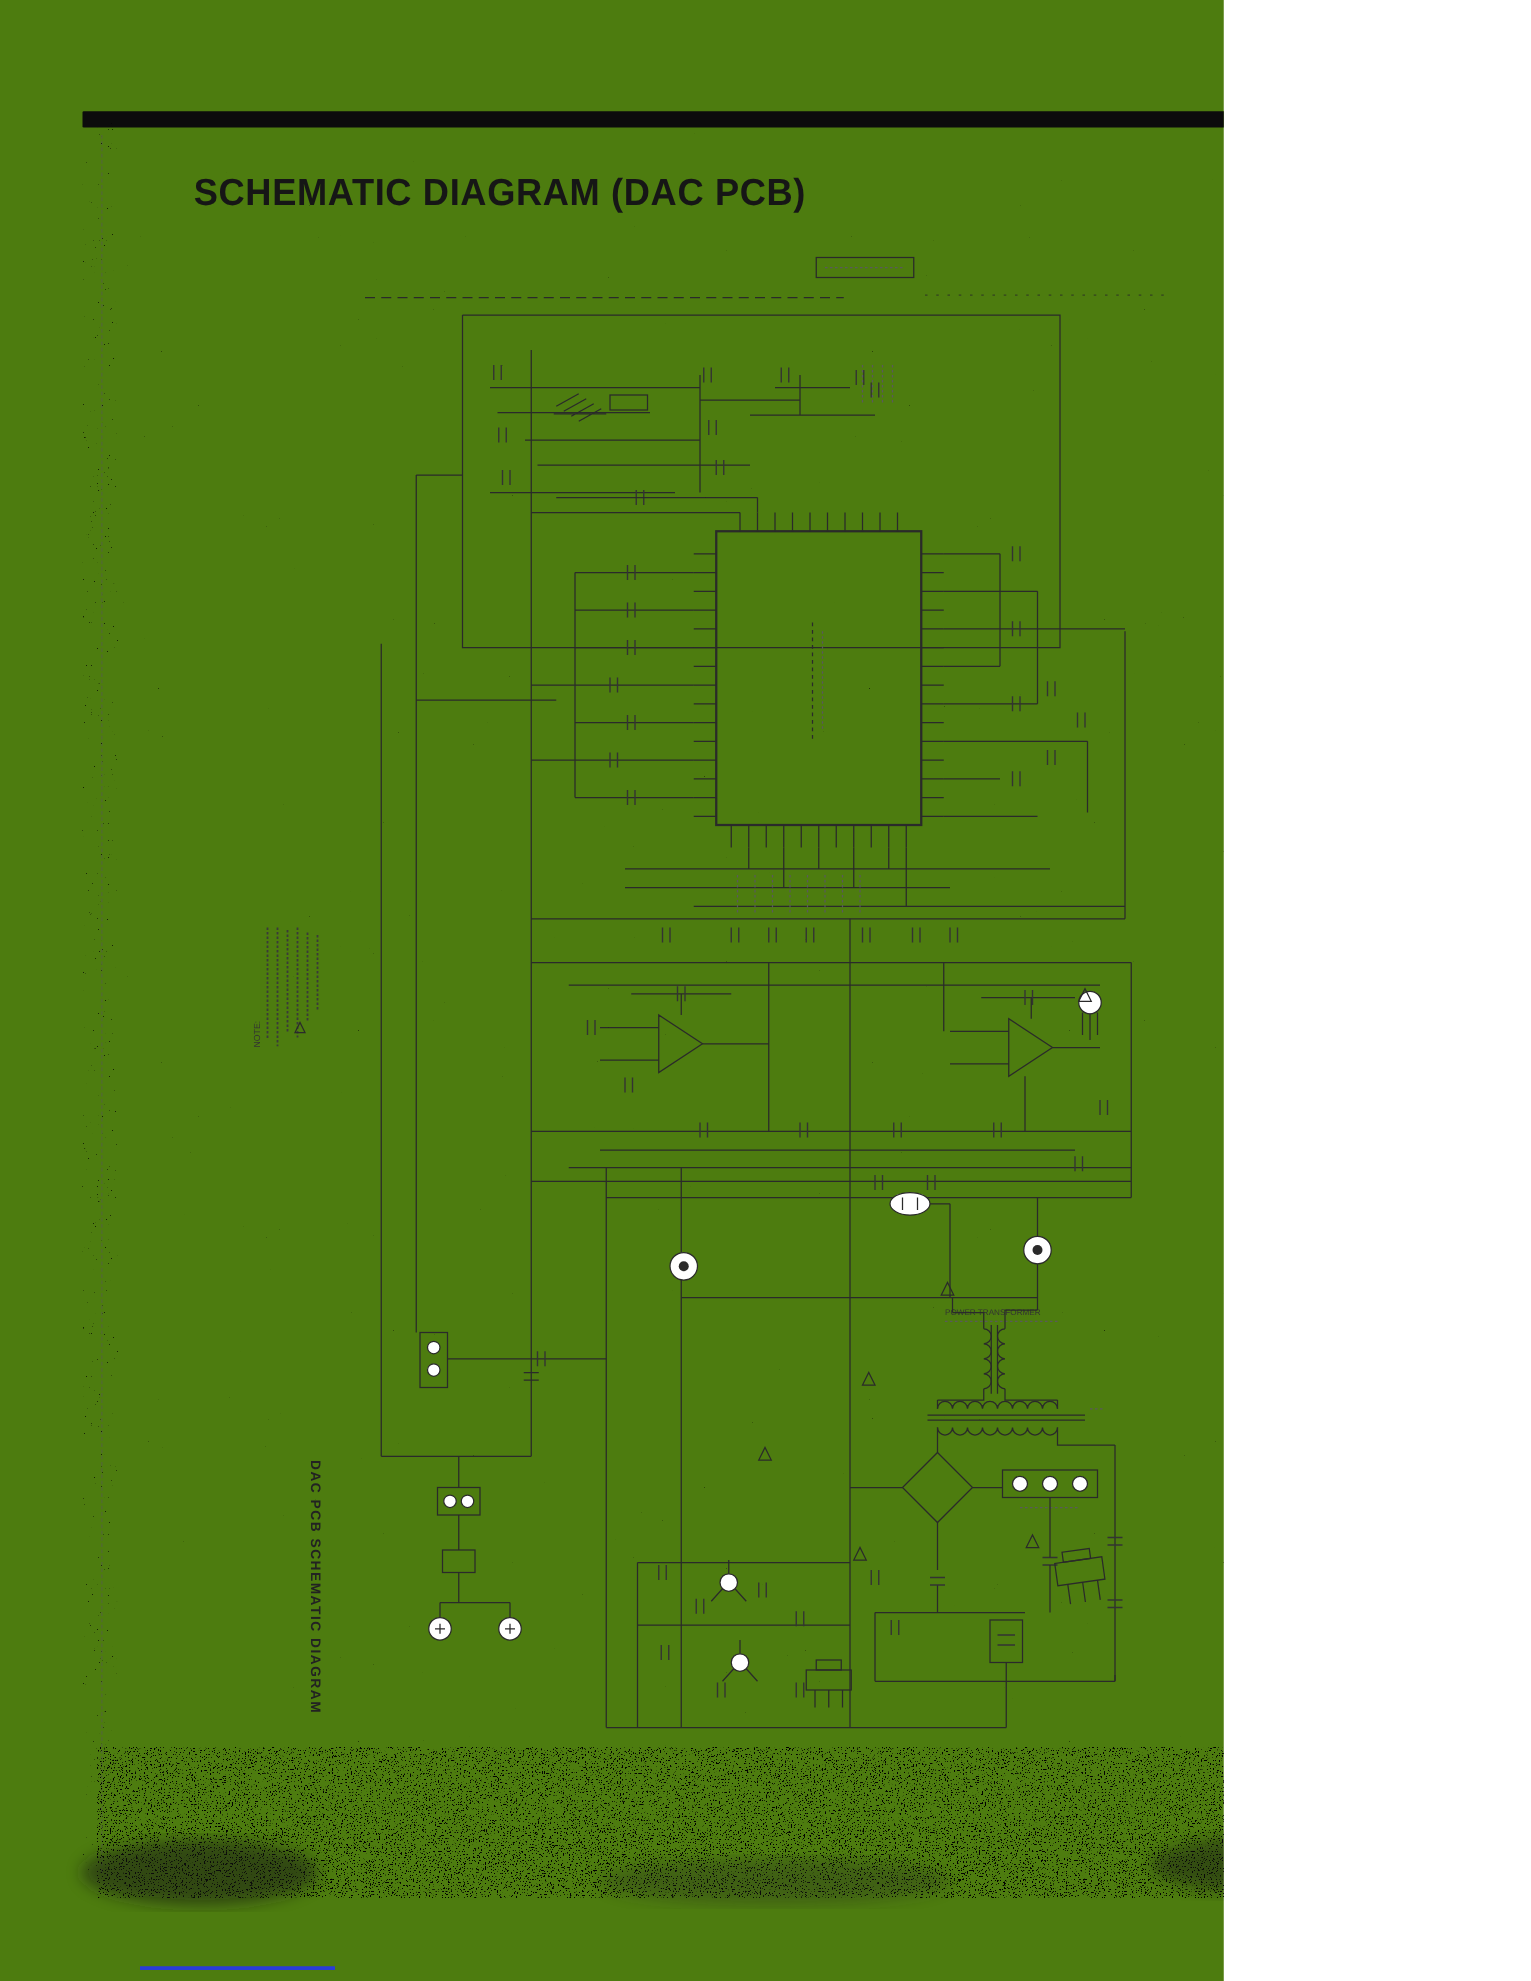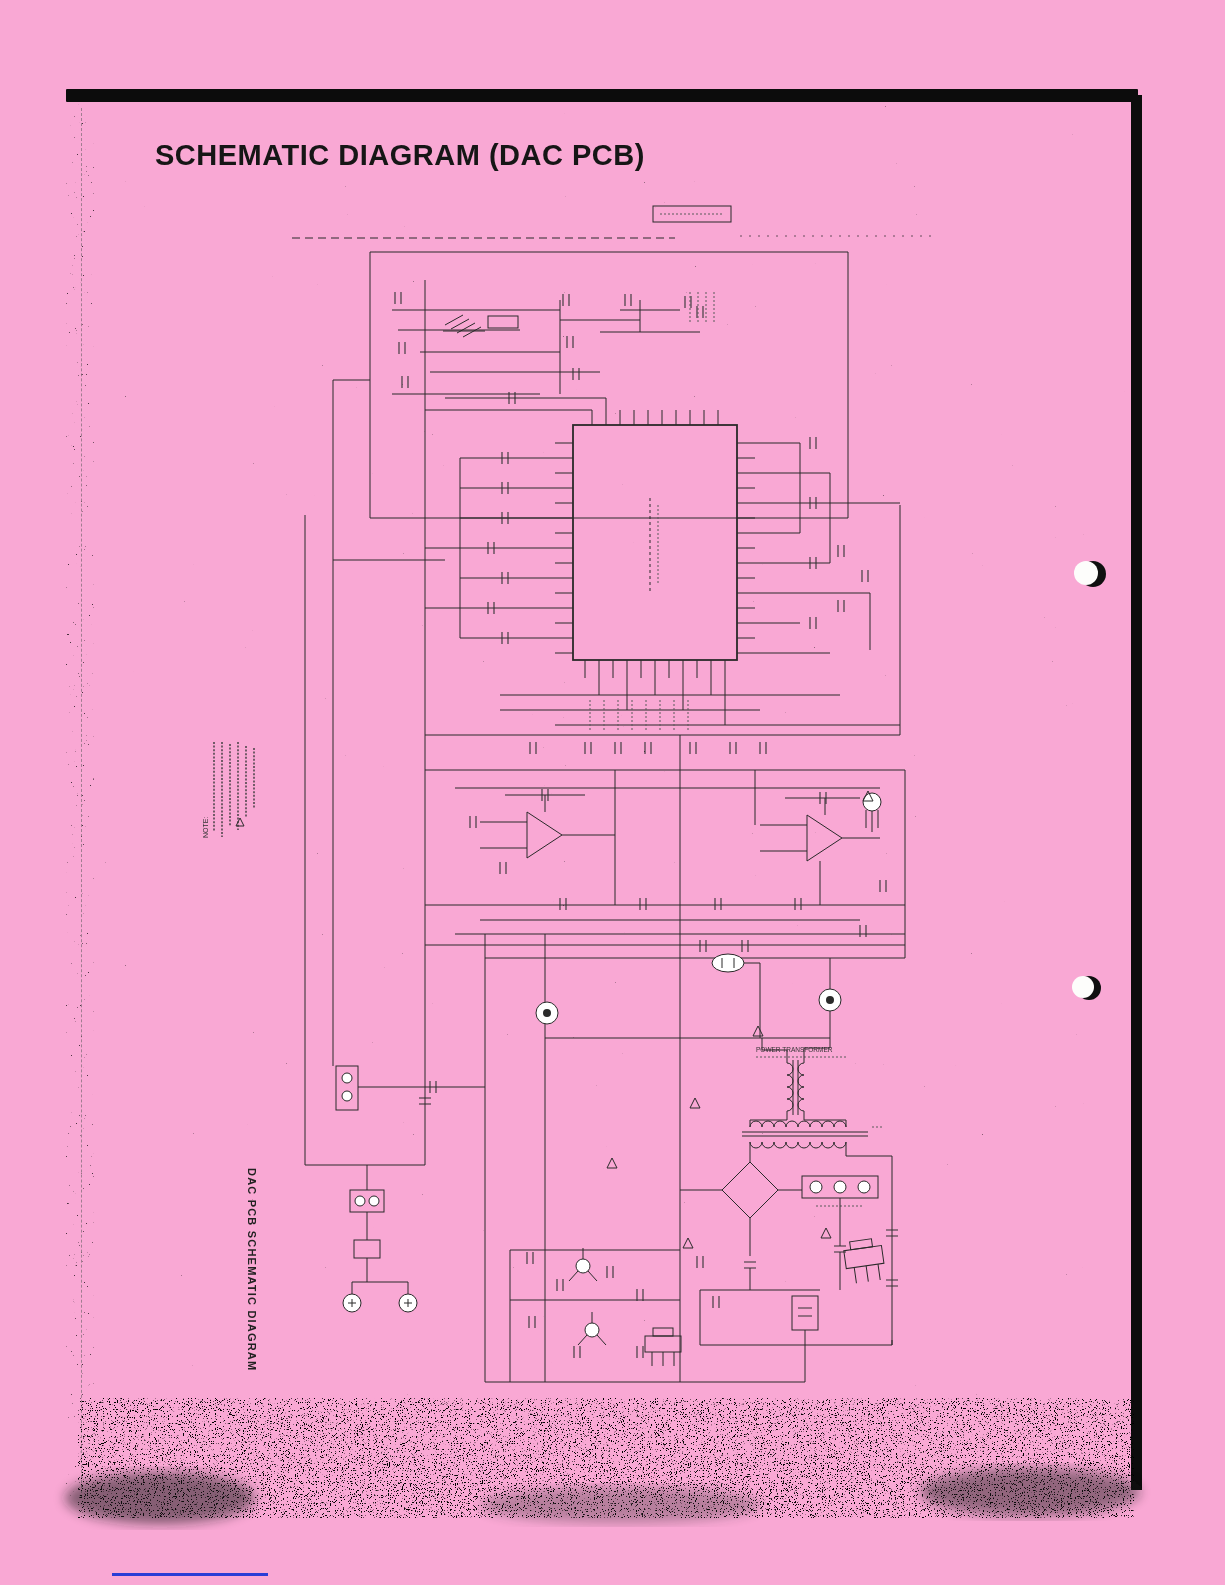--- a/index.html
+++ b/index.html
@@ -1,16 +1,16 @@
 <!DOCTYPE html>
 <html><head>
 <meta charset="utf-8">
 <style>
   html,body{margin:0;padding:0;background:#ffffff;}
-  .page{position:relative;width:1225px;height:1585px;background:#f9a8d4;overflow:hidden;
+  .page{position:relative;width:979px;height:1585px;background:#4d7c0f;overflow:hidden;
         font-family:"Liberation Sans",sans-serif;color:#1c1c1c;}
   .scan-bar-top{position:absolute;left:66px;top:89px;width:1072px;height:13px;background:#0c0c0c;border-radius:1px;}
   .scan-bar-right{position:absolute;left:1131px;top:95px;width:11px;height:1395px;background:#0c0c0c;}
   .page-title{position:absolute;left:155px;top:139px;margin:0;font-size:29px;font-weight:700;
         letter-spacing:.5px;color:#161616;transform:scaleY(1.04);}
   .side-label{position:absolute;left:246px;top:1168px;writing-mode:vertical-rl;
         font-size:11px;font-weight:700;letter-spacing:1.2px;color:#222;}
   .margin-dots{position:absolute;left:81px;top:108px;height:1390px;width:0;
         border-left:1px dashed rgba(90,90,90,.55);}
   .blue-mark{position:absolute;left:112px;top:1573px;width:156px;height:3px;background:#2a3dd6;}

